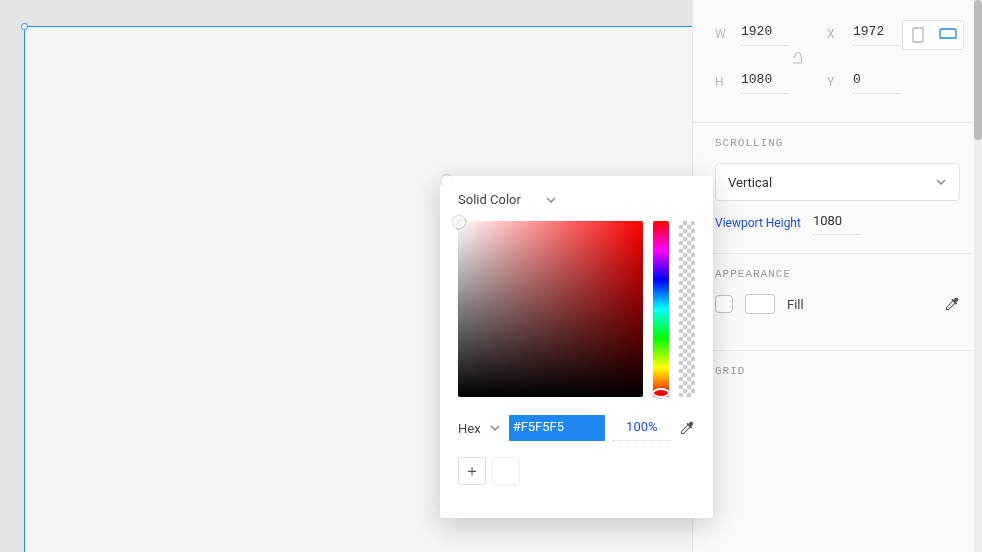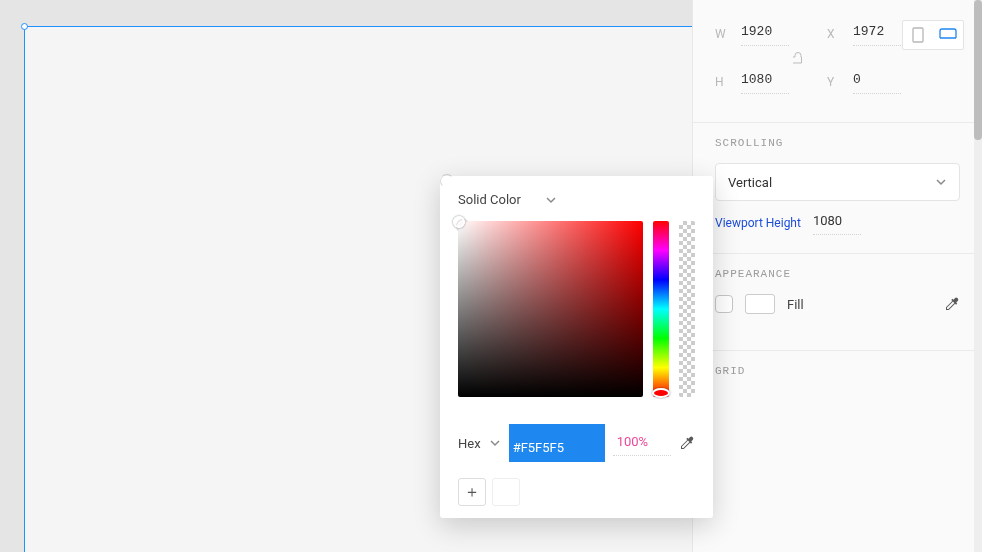--- a/index.html
+++ b/index.html
@@ -46,24 +46,24 @@
   .picker-head { display:flex; align-items:center; gap:8px; font-size:13px; color:#444; margin-bottom:14px; justify-content:flex-start; }
   .picker-head .chev { margin-left:16px; }
   .picker-body { display:flex; gap:10px; height: 176px; }
   .sv-area { position:relative; flex:1; height:176px; background: linear-gradient(to top, #000, rgba(0,0,0,0)), linear-gradient(to right, #fff, rgba(255,255,255,0)), #ff0000; border-radius:2px;}
   .sv-handle { position:absolute; width:12px; height:12px; border:2px solid #fff; border-radius:50%; box-shadow:0 0 2px rgba(0,0,0,.6); left:-5px; top:-5px;}
   .hue { width:16px; height:176px; border-radius:2px; position:relative; background: linear-gradient(to bottom, #ff0000, #ff00ff, #0000ff, #00ffff, #00ff00, #ffff00, #ff0000);}
   .hue-handle { position:absolute; left:-1px; bottom:-1px; width:18px; height:10px; border:2px solid #fff; border-radius:50%; background:#ff0000; box-shadow:0 0 2px rgba(0,0,0,.5);}
   .alpha { width:16px; height:176px; border-radius:2px;
     background-image: linear-gradient(45deg,#ccc 25%,transparent 25%),linear-gradient(-45deg,#ccc 25%,transparent 25%),linear-gradient(45deg,transparent 75%,#ccc 75%),linear-gradient(-45deg,transparent 75%,#ccc 75%);
     background-size:8px 8px; background-position:0 0,0 4px,4px -4px,-4px 0;}
-  .picker-row { display:flex; align-items:center; gap:8px; margin-top:27px; }
+  .picker-row { display:flex; align-items:center; gap:8px; margin-top:18px; }
   .picker-row .label { font-size:13px; color:#444; }
-  .hex-input { width:96px; padding:16px 4px 6px 4px; border:none; border-bottom:1px solid #1e87f0; font-size:13px; outline:none; color:#fff; background:#1e87f0;}
-  .opacity-val { flex:1; text-align:left; font-size:13px; color:#ec4899; padding:4px 4px 6px 4px; border:none; border-bottom:1px dotted #d4d4d4; background:transparent; width:50px;}
+  .hex-input { width:96px; padding:4px 4px 6px 4px; border:none; border-bottom:1px solid #1e87f0; font-size:13px; outline:none; color:#fff; background:#1e87f0;}
+  .opacity-val { flex:1; text-align:center; font-size:13px; color:#1d4ed8; padding:4px 4px 6px 4px; border:none; border-bottom:1px dotted #d4d4d4; background:transparent; width:50px;}
   .picker-row2 { display:flex; gap:6px; margin-top:16px; align-items:center;}
   .add-btn { width:28px; height:28px; border:1px solid #ddd; border-radius:3px; display:flex; align-items:center; justify-content:center; font-size:16px; color:#555; background:#fff; cursor:pointer;}
   .tiny-swatch { width:28px; height:28px; border:1px solid #eee; border-radius:3px; background:#fff; }
   .arc{ position:absolute; width:14px; height:14px; border:1px solid rgba(0,0,0,.15); border-radius:50%; border-right-color:transparent; border-bottom-color:transparent;}
   svg{display:block;}
 </style>
 </head>
 <body>
 
 <div class="root">

